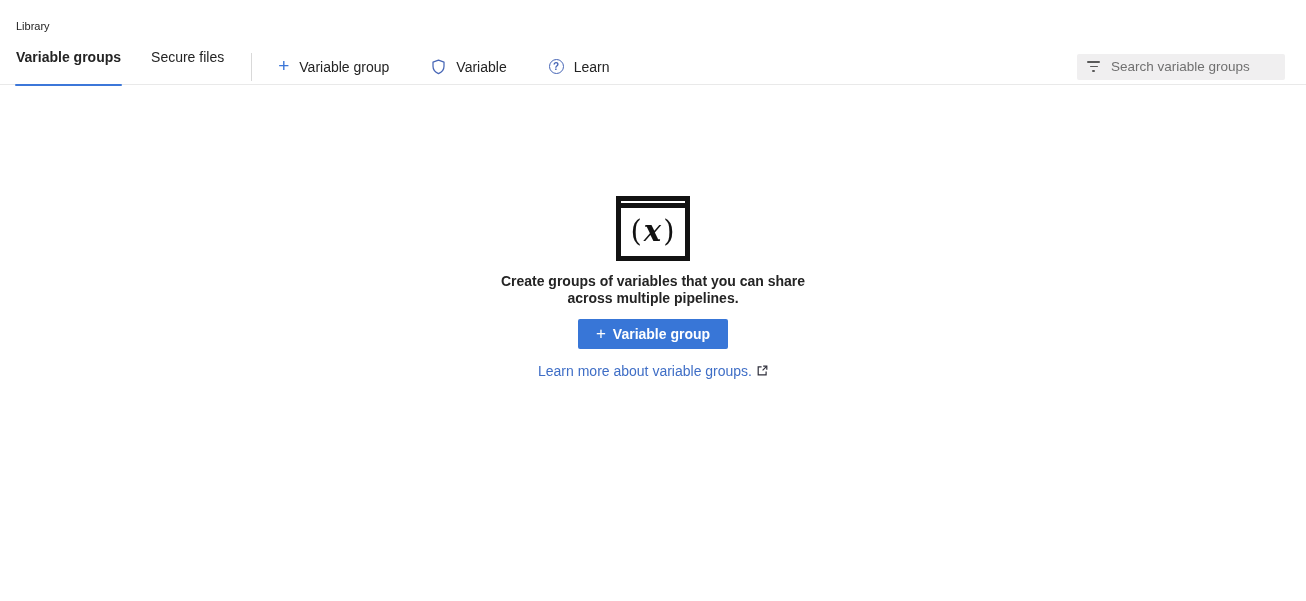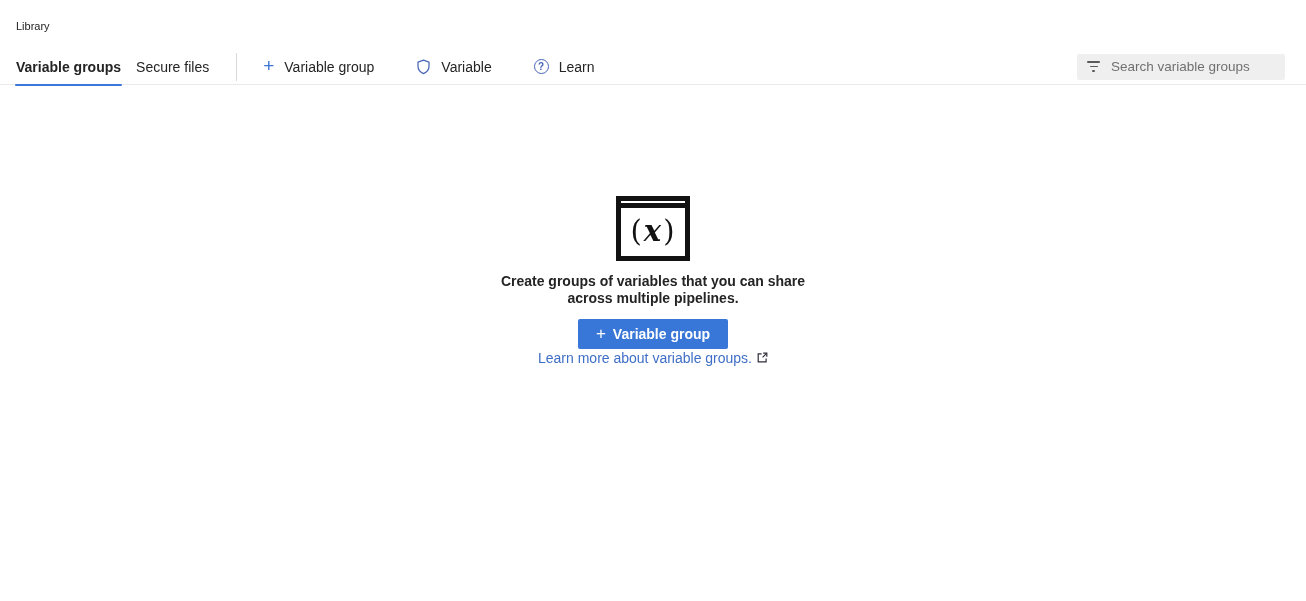--- a/index.html
+++ b/index.html
@@ -17,25 +17,25 @@
   
   .tab-bar {
     display:flex; align-items:center;
     height:36px; margin-top:17px;
     border-bottom:1px solid #e9e9e9;
     padding-left:16px; padding-right:21px;
     position:relative;
   }
   .tab {
     position:relative; height:36px;
-    display:flex; align-items:center;
+    display:flex; align-items:flex-start;
     font-size:14px; color:#242424;
     cursor:pointer; white-space:nowrap;
   }
-  .tab + .tab { margin-left:15px; }
+  .tab + .tab { margin-left:30px; }
   .tab.active { font-weight:700; }
   .tab.active::after {
     content:""; position:absolute; left:-1px; right:-1px; bottom:-1px;
     height:2px; background:#3c77d9; border-radius:1px;
   }
   .v-sep {
     width:1px; height:28px; background:#d9d9d9;
     margin-left:27px; margin-right:24px;
   }
   .toolbar { display:flex; align-items:center; gap:38px; }
@@ -104,20 +104,21 @@
   .primary-btn {
     margin-top:12px;
     display:flex; align-items:center; gap:7px;
     height:30px; padding:0 18px;
     background:#3876d7; color:#ffffff;
     border:none; border-radius:2px; cursor:pointer;
     font-family:inherit; font-size:14px; font-weight:700;
   }
   .primary-btn .btn-plus { font-size:17px; font-weight:400; line-height:1; margin-top:-1px; }
   .learn-link {
+    margin-top:13px;
     display:flex; align-items:center; gap:5px;
     font-size:14px; color:#3f6ec6; text-decoration:none; cursor:pointer;
   }
   .ext-icon { display:block; margin-top:1px; }
 </style>
 </head>
 <body>
 
 <div class="page-header">
   <div class="page-title">Library</div>

